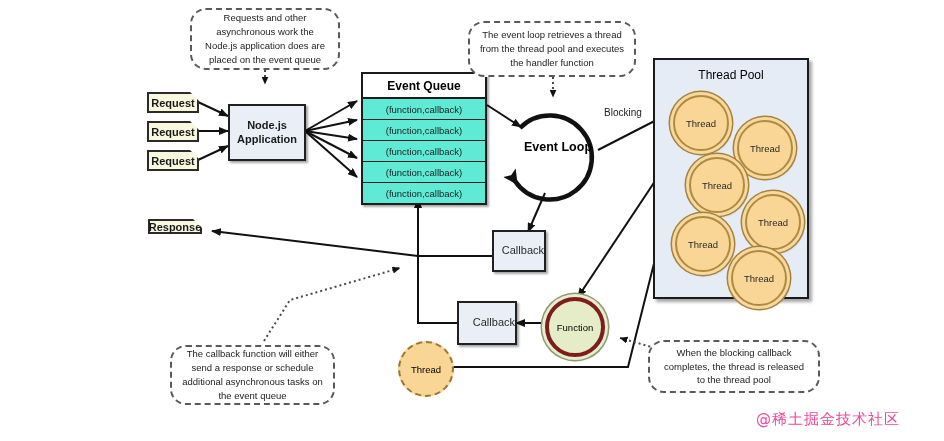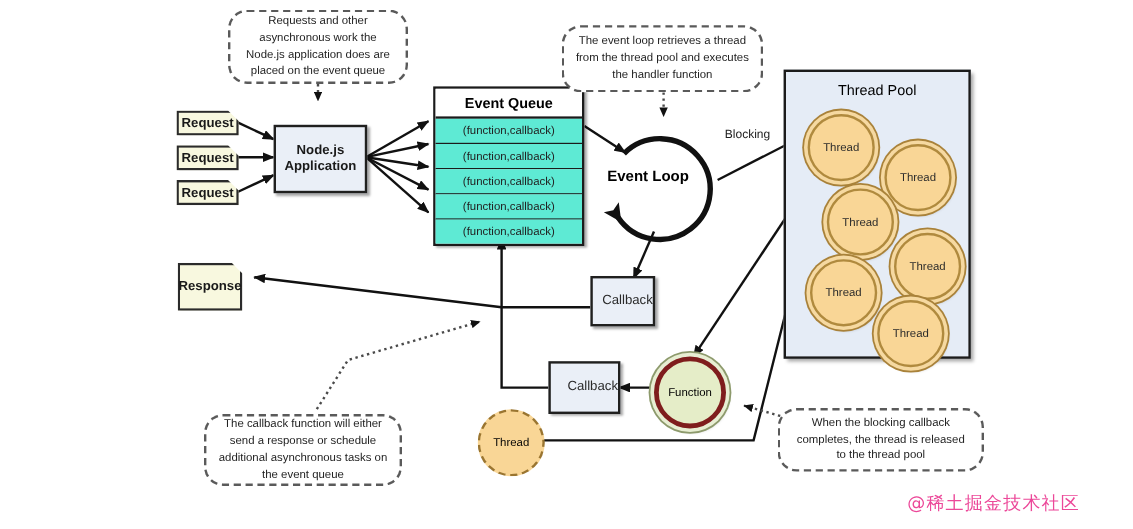--- a/index.html
+++ b/index.html
@@ -38,21 +38,21 @@
   .thread{position:absolute;width:52px;height:52px;border-radius:50%;
        background:#f9d696;border:2px solid #b08a3e;
        box-shadow:0 0 0 3px #f6d9a1, 0 0 0 4.5px #a9823a, 2px 3px 3px rgba(0,0,0,.3);
        display:flex;align-items:center;justify-content:center;
        font-size:9.5px;color:#2a2a2a;}
   #thread-free{position:absolute;left:398px;top:341px;width:52px;height:52px;border-radius:50%;
        background:#f9d696;border:2px dashed #9a7530;
        display:flex;align-items:center;justify-content:center;font-size:9.5px;}
 
   
-  #event-loop-label{position:absolute;left:506px;top:140px;width:104px;text-align:left;
+  #event-loop-label{position:absolute;left:506px;top:140px;width:104px;text-align:center;
        font-size:12.5px;font-weight:bold;}
 
   
   #function-node{position:absolute;left:545px;top:297px;width:52px;height:52px;border-radius:50%;
        background:#e5edc8;border:4px solid #7f1d1d;
        box-shadow:0 0 0 3px #e8eed3, 0 0 0 4.5px #8d9a6c, 2px 3px 3px rgba(0,0,0,.3);
        display:flex;align-items:center;justify-content:center;font-size:9.5px;}
 
   
   .callout{position:absolute;box-sizing:border-box;border:2px dashed #5a5a5a;
@@ -127,21 +127,21 @@
   <div class="node note" style="left:147px;top:92px;width:52px;height:21px;">
     <span>Request</span>
   </div>
   <div class="node note" style="left:147px;top:121px;width:52px;height:21px;">
     <span>Request</span>
   </div>
   <div class="node note" style="left:147px;top:150px;width:52px;height:21px;">
     <span>Request</span>
   </div>
 
-  <div class="node note" style="left:148px;top:219px;width:54px;height:40px;">
+  <div class="node note" style="left:148px;top:219px;width:54px;height:15px;">
     <span>Response</span>
   </div>
 
   <div class="node box" style="left:228px;top:104px;width:78px;height:57px;flex-direction:column;">
     <span>Node.js</span>
     <span>Application</span>
   </div>
 
   <div id="event-queue">
     <div class="eq-title">Event Queue</div>

